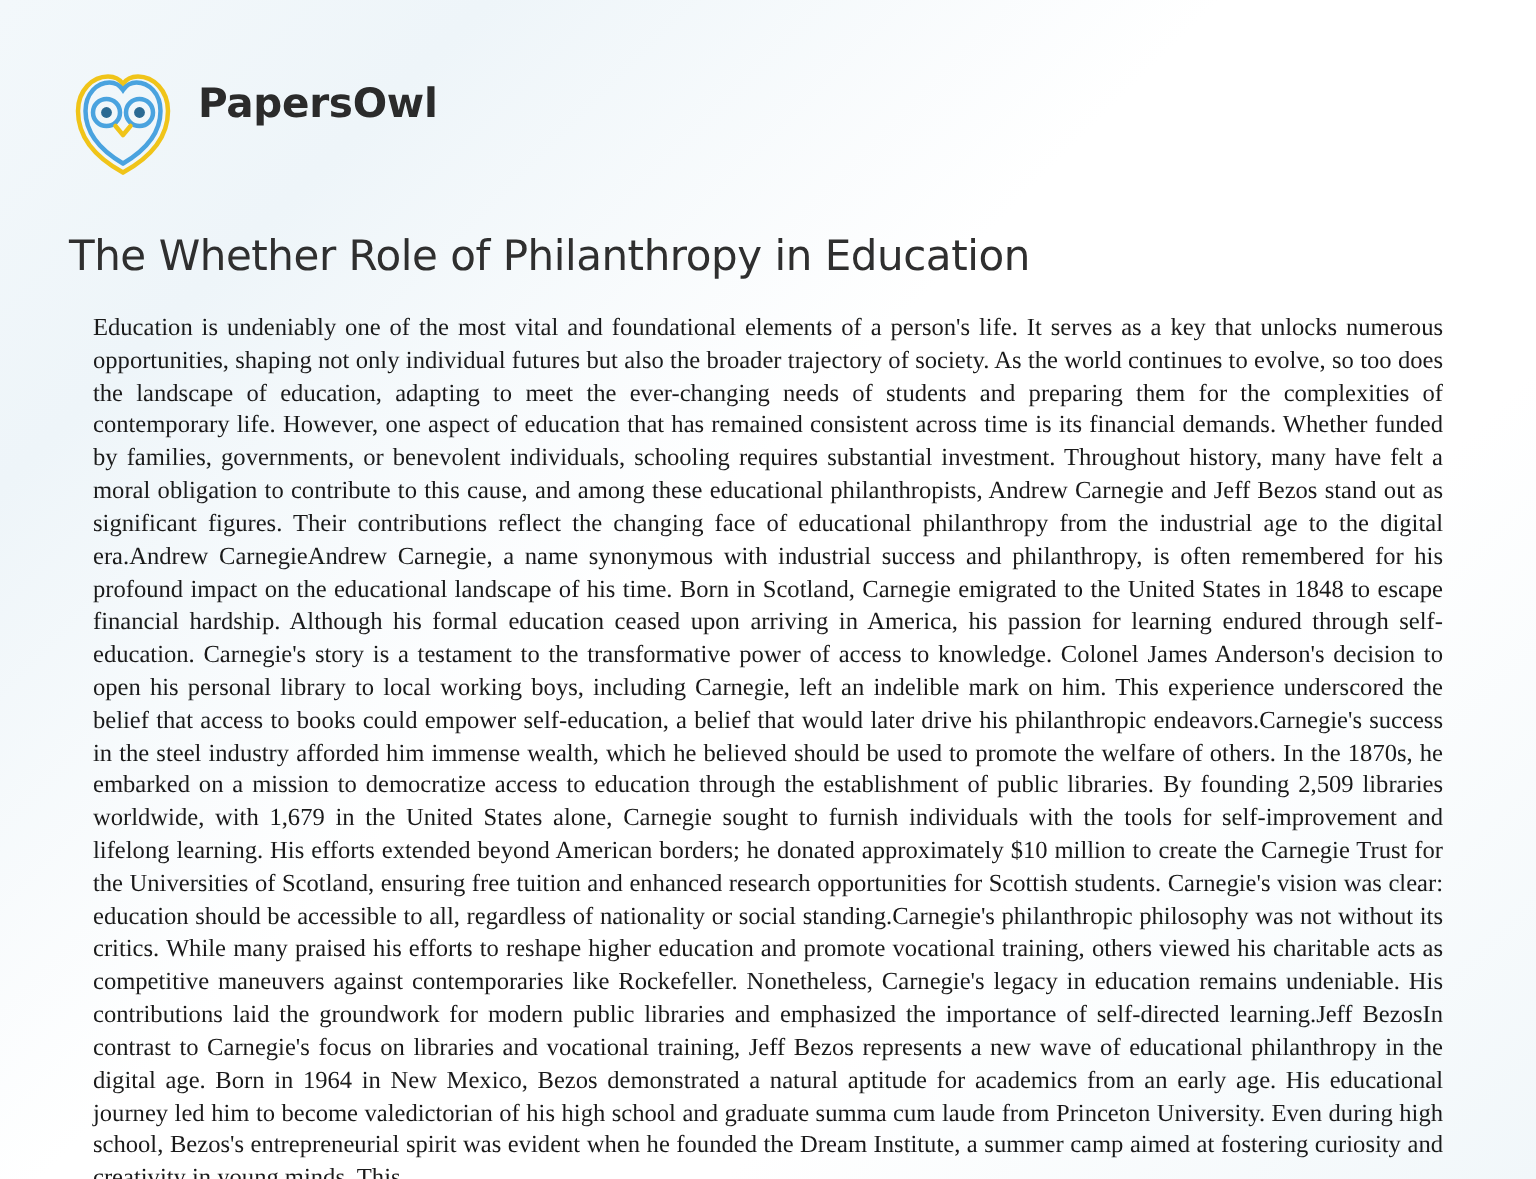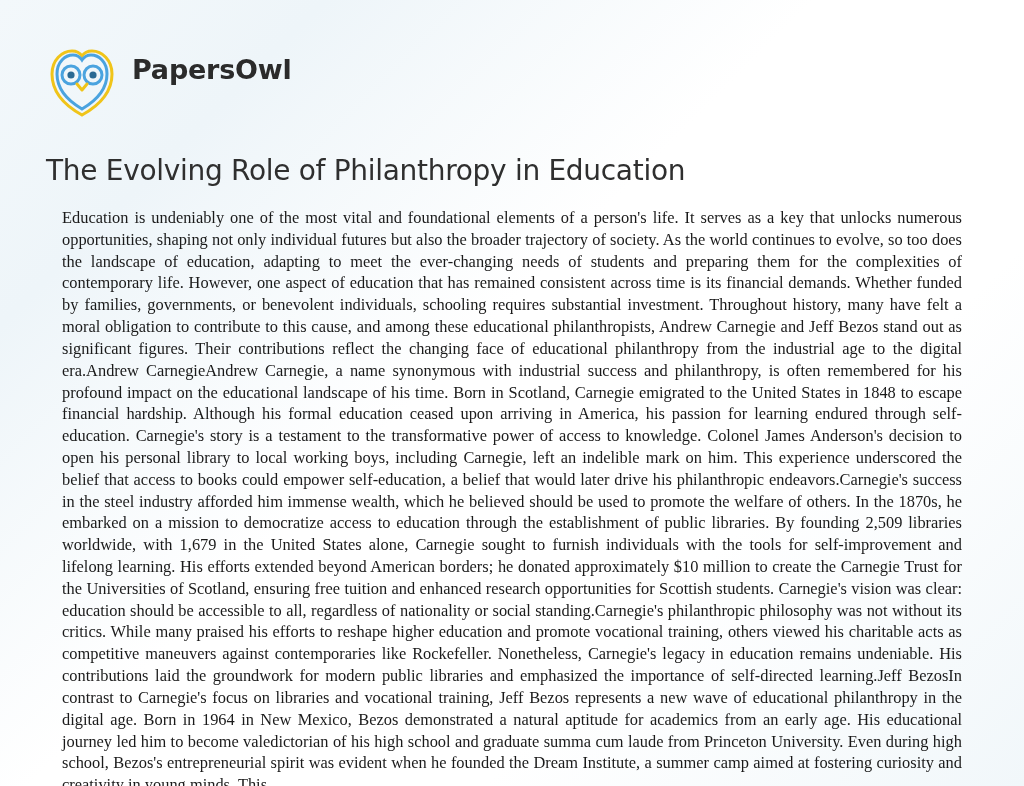--- a/index.html
+++ b/index.html
@@ -91,19 +91,19 @@
         <circle cx="25" cy="29" r="3.6" fill="#2b6a93"></circle>
         <circle cx="47" cy="29" r="3.6" fill="#2b6a93"></circle>
         <path d="M31 38 L36 44 L41 38" fill="none" stroke="#f0c419" stroke-width="3" stroke-linecap="round" stroke-linejoin="round"></path>
       </svg>
     </div>
     <div class="brand-block">
       <div class="brand-name">PapersOwl</div>
     </div>
   </div>
 
-  <h1 class="doc-title">The Evolving Role of Philanthropy in Education</h1>
+  <h1 class="doc-title">The Whether Role of Philanthropy in Education</h1>
 
   <div class="doc-body">
     <p>Education is undeniably one of the most vital and foundational elements of a person's life. It serves as a key that unlocks numerous opportunities, shaping not only individual futures but also the broader trajectory of society. As the world continues to evolve, so too does the landscape of education, adapting to meet the ever-changing needs of students and preparing them for the complexities of contemporary life. However, one aspect of education that has remained consistent across time is its financial demands. Whether funded by families, governments, or benevolent individuals, schooling requires substantial investment. Throughout history, many have felt a moral obligation to contribute to this cause, and among these educational philanthropists, Andrew Carnegie and Jeff Bezos stand out as significant figures. Their contributions reflect the changing face of educational philanthropy from the industrial age to the digital era.Andrew CarnegieAndrew Carnegie, a name synonymous with industrial success and philanthropy, is often remembered for his profound impact on the educational landscape of his time. Born in Scotland, Carnegie emigrated to the United States in 1848 to escape financial hardship. Although his formal education ceased upon arriving in America, his passion for learning endured through self-education. Carnegie's story is a testament to the transformative power of access to knowledge. Colonel James Anderson's decision to open his personal library to local working boys, including Carnegie, left an indelible mark on him. This experience underscored the belief that access to books could empower self-education, a belief that would later drive his philanthropic endeavors.Carnegie's success in the steel industry afforded him immense wealth, which he believed should be used to promote the welfare of others. In the 1870s, he embarked on a mission to democratize access to education through the establishment of public libraries. By founding 2,509 libraries worldwide, with 1,679 in the United States alone, Carnegie sought to furnish individuals with the tools for self-improvement and lifelong learning. His efforts extended beyond American borders; he donated approximately $10 million to create the Carnegie Trust for the Universities of Scotland, ensuring free tuition and enhanced research opportunities for Scottish students. Carnegie's vision was clear: education should be accessible to all, regardless of nationality or social standing.Carnegie's philanthropic philosophy was not without its critics. While many praised his efforts to reshape higher education and promote vocational training, others viewed his charitable acts as competitive maneuvers against contemporaries like Rockefeller. Nonetheless, Carnegie's legacy in education remains undeniable. His contributions laid the groundwork for modern public libraries and emphasized the importance of self-directed learning.Jeff BezosIn contrast to Carnegie's focus on libraries and vocational training, Jeff Bezos represents a new wave of educational philanthropy in the digital age. Born in 1964 in New Mexico, Bezos demonstrated a natural aptitude for academics from an early age. His educational journey led him to become valedictorian of his high school and graduate summa cum laude from Princeton University. Even during high school, Bezos's entrepreneurial spirit was evident when he founded the Dream Institute, a summer camp aimed at fostering curiosity and creativity in young minds. This</p>
   </div>
 
 </div>
 
 </body></html>

